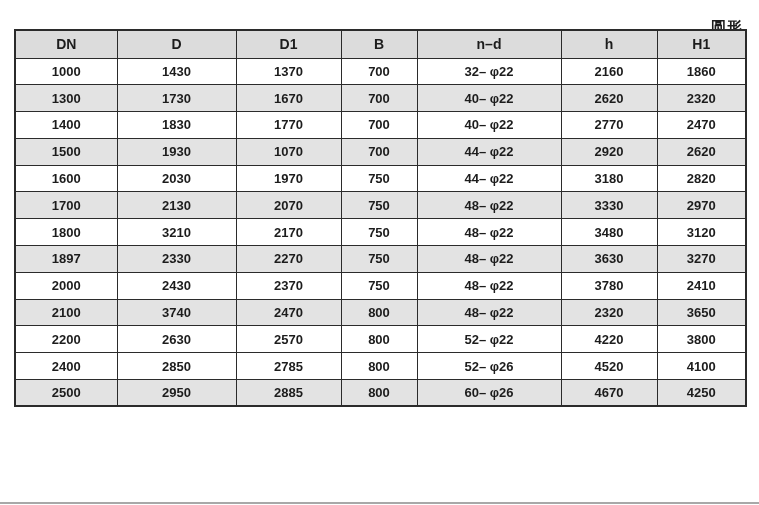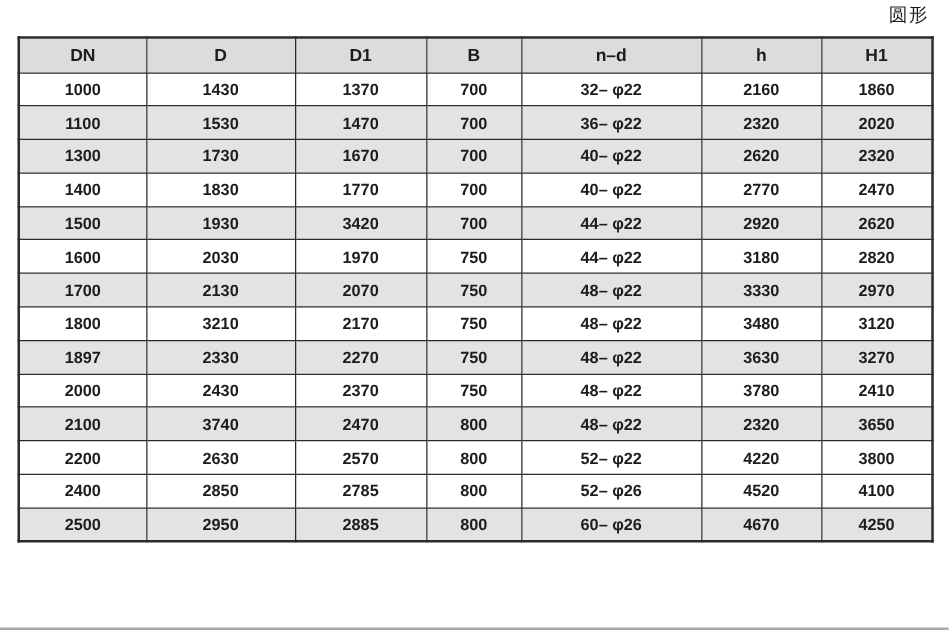--- a/index.html
+++ b/index.html
@@ -20,24 +20,24 @@
   }
   .page {
     position: relative;
     width: 759px;
     height: 505px;
     background: #ffffff;
     overflow: hidden;
   }
   .caption {
     position: absolute;
-    top: 3px;
+    top: 18px;
     right: 16px;
     font-size: 15px;
-    font-weight: normal;
+    font-weight: bold;
     letter-spacing: 1px;
   }
   table.dim-table {
     position: absolute;
     top: 29px;
     left: 14px;
     width: 731px;
     border-collapse: collapse;
     table-layout: fixed;
     border: 2px solid var(--border-color);
@@ -105,50 +105,41 @@
         <tr>
           <td>1000</td>
           <td>1430</td>
           <td>1370</td>
           <td>700</td>
           <td>32– φ22</td>
           <td>2160</td>
           <td>1860</td>
         </tr>
         <tr class="alt">
-          <td>1100</td>
-          <td>1530</td>
-          <td>1470</td>
-          <td>700</td>
-          <td>36– φ22</td>
-          <td>2320</td>
-          <td>2020</td>
-        </tr>
-        <tr class="alt">
           <td>1300</td>
           <td>1730</td>
           <td>1670</td>
           <td>700</td>
           <td>40– φ22</td>
           <td>2620</td>
           <td>2320</td>
         </tr>
         <tr>
           <td>1400</td>
           <td>1830</td>
           <td>1770</td>
           <td>700</td>
           <td>40– φ22</td>
           <td>2770</td>
           <td>2470</td>
         </tr>
         <tr class="alt">
           <td>1500</td>
           <td>1930</td>
-          <td>3420</td>
+          <td>1070</td>
           <td>700</td>
           <td>44– φ22</td>
           <td>2920</td>
           <td>2620</td>
         </tr>
         <tr>
           <td>1600</td>
           <td>2030</td>
           <td>1970</td>
           <td>750</td>

